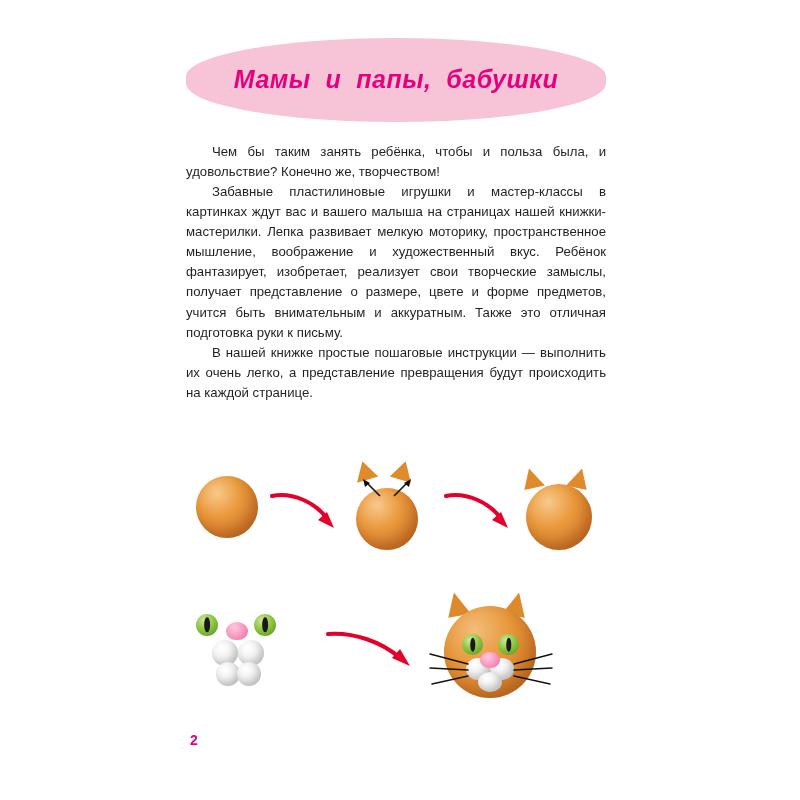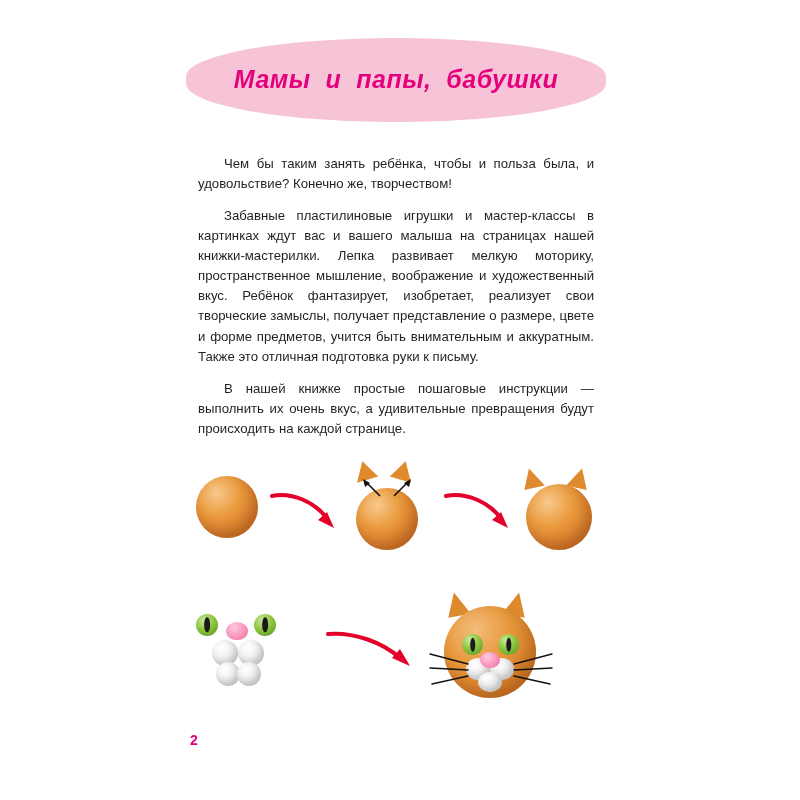--- a/index.html
+++ b/index.html
@@ -60,21 +60,21 @@
     position: absolute;
     left: 186px;
     top: 142px;
     width: 420px;
     color: #231f20;
     font-size: 13.2px;
     line-height: 1.52;
     text-align: justify;
   }
   .body-text p {
-    margin: 12px;
+    margin: 0;
     text-indent: 26px;
   }
 
   
   .illus {
     position: absolute;
   }
   .row1 { left: 186px; top: 448px; width: 420px; height: 110px; }
   .row2 { left: 186px; top: 592px; width: 420px; height: 120px; }
 
@@ -149,21 +149,21 @@
 
   <div class="banner">
     <div class="banner-inner">
       <div class="banner-line">Мамы  и  папы,  бабушки</div>
     </div>
   </div>
 
   <div class="body-text">
     <p>Чем бы таким занять ребёнка, чтобы и польза была, и удовольствие? Конечно же, творчеством!</p>
     <p>Забавные пластилиновые игрушки и мастер-классы в картинках ждут вас и вашего малыша на страницах нашей книжки-мастерилки.  Лепка  развивает  мелкую моторику,  пространственное  мышление,  воображение и художественный вкус. Ребёнок фантазирует, изобретает,  реализует  свои  творческие  замыслы,  получает представление о размере, цвете и форме предметов, учится быть внимательным и аккуратным. Также это отличная подготовка руки к письму.</p>
-    <p>В нашей книжке простые пошаговые инструкции — выполнить их очень вкус, а удивительные превращения будут происходить на каждой странице.</p>
+    <p>В нашей книжке простые пошаговые инструкции — выполнить их очень легко, а представление превращения будут происходить на каждой странице.</p>
   </div>
 
   <div class="illus row1">
 
     <div class="ball" style="left:10px; top:28px; width:62px; height:62px;"></div>
 
     <svg class="arrow-svg" style="left:84px; top:42px;" width="68" height="44" viewBox="0 0 68 44">
       <path d="M2,6 C22,2 46,12 58,30" stroke="#e3002b" stroke-width="4" fill="none" stroke-linecap="round"></path>
       <path d="M64,38 L48,30 L57,22 Z" fill="#e3002b"></path>
     </svg>

